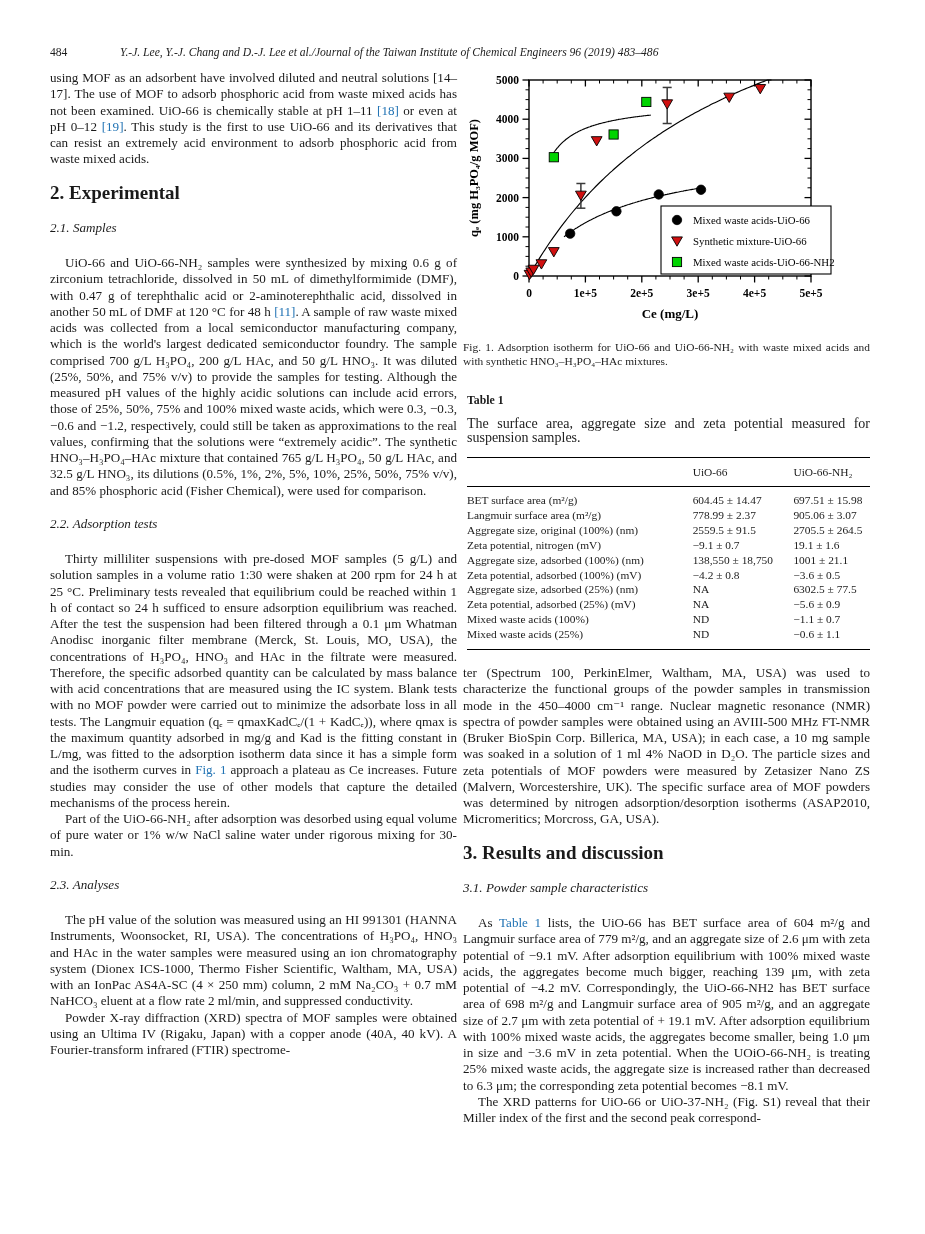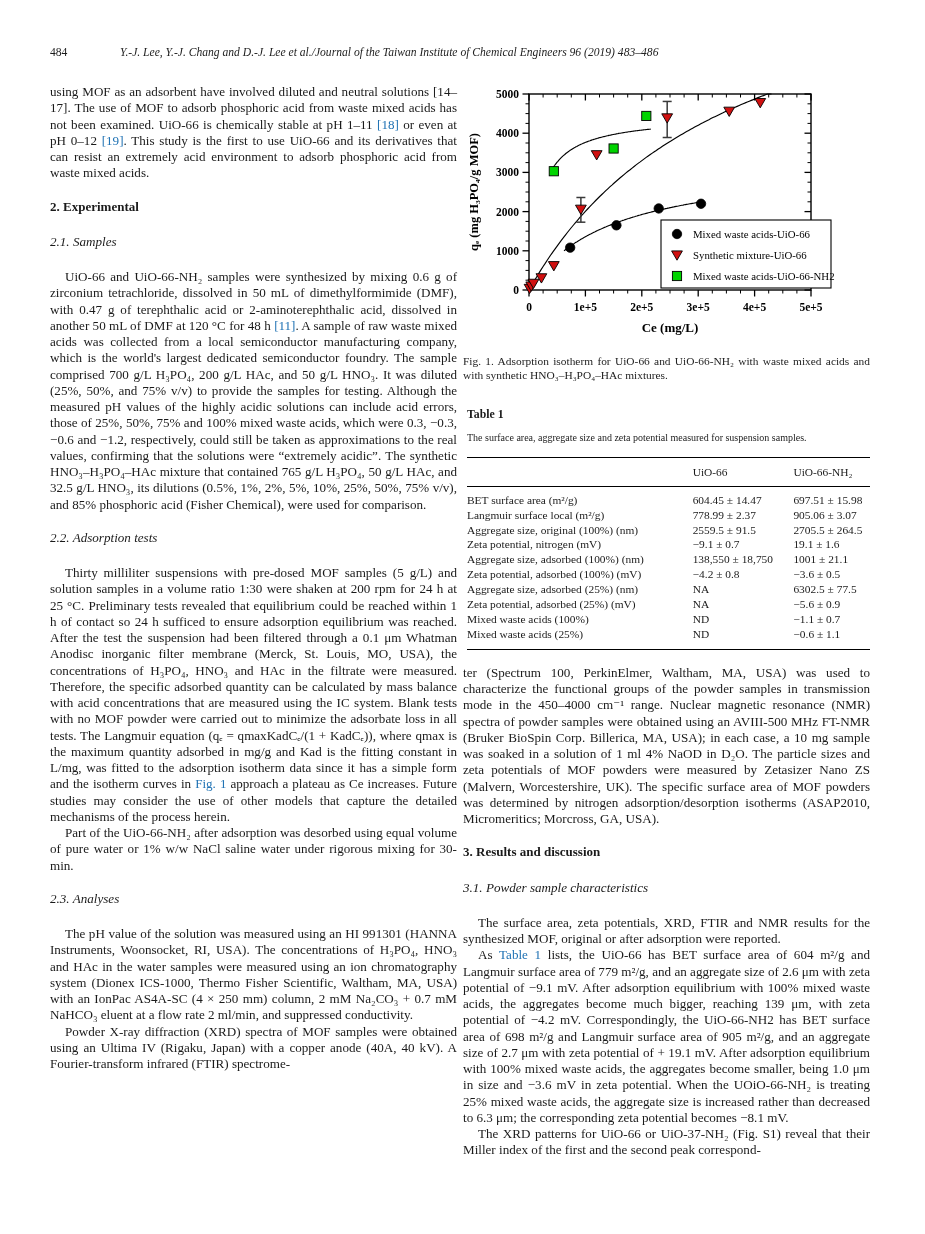--- a/index.html
+++ b/index.html
@@ -1,34 +1,34 @@
 <!DOCTYPE html>
 <html><head>
 <meta charset="utf-8">
 <style>
   html,body{margin:0;padding:0;background:#fff;}
   body{width:925px;height:1234px;overflow:hidden;color:#1a1a1a;
        font-family:"Liberation Serif","DejaVu Serif",serif;}
   .page{padding:46px 48px 0 50px;}
-  .header{display:flex;align-items:baseline;font-size:11.6px;margin-bottom:25px;}
+  .header{display:flex;align-items:baseline;font-size:11.6px;margin-bottom:11px;}
   .pagenum{width:70px;}
   .running{flex:1;text-align:left;font-style:italic;color:#222;}
   .cols{display:flex;gap:6px;}
   .col{width:407px;font-size:13.1px;line-height:16.25px;text-align:justify;}
   p{margin:0;text-indent:15px;}
   p.noindent{text-indent:0;}
-  .sec-heading{font-weight:bold;font-size:13px;margin:17px 0 19px;text-indent:0;}
+  .sec-heading{font-weight:bold;font-size:19px;margin:17px 0 19px;text-indent:0;}
   .sub-heading{font-style:italic;font-weight:normal;font-size:13.1px;margin:17px 0 19px;text-indent:0;}
   .ref{color:#2173b4;}
   .figure{margin:0 0 4px 0;}
   svg{display:block;}
   .fig-caption{font-size:11.4px;line-height:14.2px;text-align:justify;margin:10px 0 24px 0;color:#222;}
   .fig-caption b{font-weight:normal;}
   .table-label{font-weight:bold;font-size:11.8px;margin:0 0 8px 0;}
-  .table-caption{font-size:10px;line-height:14.2px;text-align:justify;margin:0 0 12px 0;color:#222;}
+  .table-caption{font-size:14px;line-height:14.2px;text-align:justify;margin:0 0 12px 0;color:#222;}
   table{width:100%;border-collapse:collapse;font-size:11.4px;line-height:14.9px;
         border-top:1.3px solid #000;border-bottom:1.3px solid #000;}
   th{font-weight:normal;text-align:left;padding:7px 0 6px 0;border-bottom:0.9px solid #000;}
   td{padding:0;vertical-align:top;margin-top:45px;}
   tbody tr:first-child td{padding-top:6px;}
   tbody tr:last-child td{padding-bottom:7px;}
   col.c-label{width:56%;} col.c-v1{width:25%;} col.c-v2{width:19%;}
   .table-wrap{margin-bottom:15px;padding-left:4px;}
   .tick{font:bold 11.5px "Liberation Serif","DejaVu Serif",serif;}
   .axis-title{font:bold 13px "Liberation Serif","DejaVu Serif",serif;}
@@ -233,21 +233,21 @@
               <th>UiO-66-NH₂</th>
             </tr>
           </thead>
           <tbody>
               <tr>
                 <td>BET surface area (m²/g)</td>
                 <td>604.45 ± 14.47</td>
                 <td>697.51 ± 15.98</td>
               </tr>
               <tr>
-                <td>Langmuir surface local (m²/g)</td>
+                <td>Langmuir surface area (m²/g)</td>
                 <td>778.99 ± 2.37</td>
                 <td>905.06 ± 3.07</td>
               </tr>
               <tr>
                 <td>Aggregate size, original (100%) (nm)</td>
                 <td>2559.5 ± 91.5</td>
                 <td>2705.5 ± 264.5</td>
               </tr>
               <tr>
                 <td>Zeta potential, nitrogen (mV)</td>
@@ -284,19 +284,18 @@
                 <td>ND</td>
                 <td>−0.6 ± 1.1</td>
               </tr>
             </tbody>
         </table>
       </div>
 
       <p class="noindent">ter (Spectrum 100, PerkinElmer, Waltham, MA, USA) was used to characterize the functional groups of the powder samples in transmission mode in the 450–4000 cm⁻¹ range. Nuclear magnetic resonance (NMR) spectra of powder samples were obtained using an AVIII-500 MHz FT-NMR (Bruker BioSpin Corp. Billerica, MA, USA); in each case, a 10 mg sample was soaked in a solution of 1 ml 4% NaOD in D₂O. The particle sizes and zeta potentials of MOF powders were measured by Zetasizer Nano ZS (Malvern, Worcestershire, UK). The specific surface area of MOF powders was determined by nitrogen adsorption/desorption isotherms (ASAP2010, Micromeritics; Morcross, GA, USA).</p>
       <h2 class="sec-heading">3. Results and discussion</h2>
       <h3 class="sub-heading">3.1. Powder sample characteristics</h3>
-      <p>The surface area, zeta potentials, XRD, FTIR and NMR results for the synthesized MOF, original or after adsorption were reported.</p>
       <p>As <span class="ref">Table 1</span> lists, the UiO-66 has BET surface area of 604 m²/g and Langmuir surface area of 779 m²/g, and an aggregate size of 2.6 μm with zeta potential of −9.1 mV. After adsorption equilibrium with 100% mixed waste acids, the aggregates become much bigger, reaching 139 μm, with zeta potential of −4.2 mV. Correspondingly, the UiO-66-NH2 has BET surface area of 698 m²/g and Langmuir surface area of 905 m²/g, and an aggregate size of 2.7 μm with zeta potential of + 19.1 mV. After adsorption equilibrium with 100% mixed waste acids, the aggregates become smaller, being 1.0 μm in size and −3.6 mV in zeta potential. When the UOiO-66-NH₂ is treating 25% mixed waste acids, the aggregate size is increased rather than decreased to 6.3 μm; the corresponding zeta potential becomes −8.1 mV.</p>
       <p>The XRD patterns for UiO-66 or UiO-37-NH₂ (Fig. S1) reveal that their Miller index of the first and the second peak correspond-</p>
 
     </div>
   </div>
 </div>
 
 </body></html>

